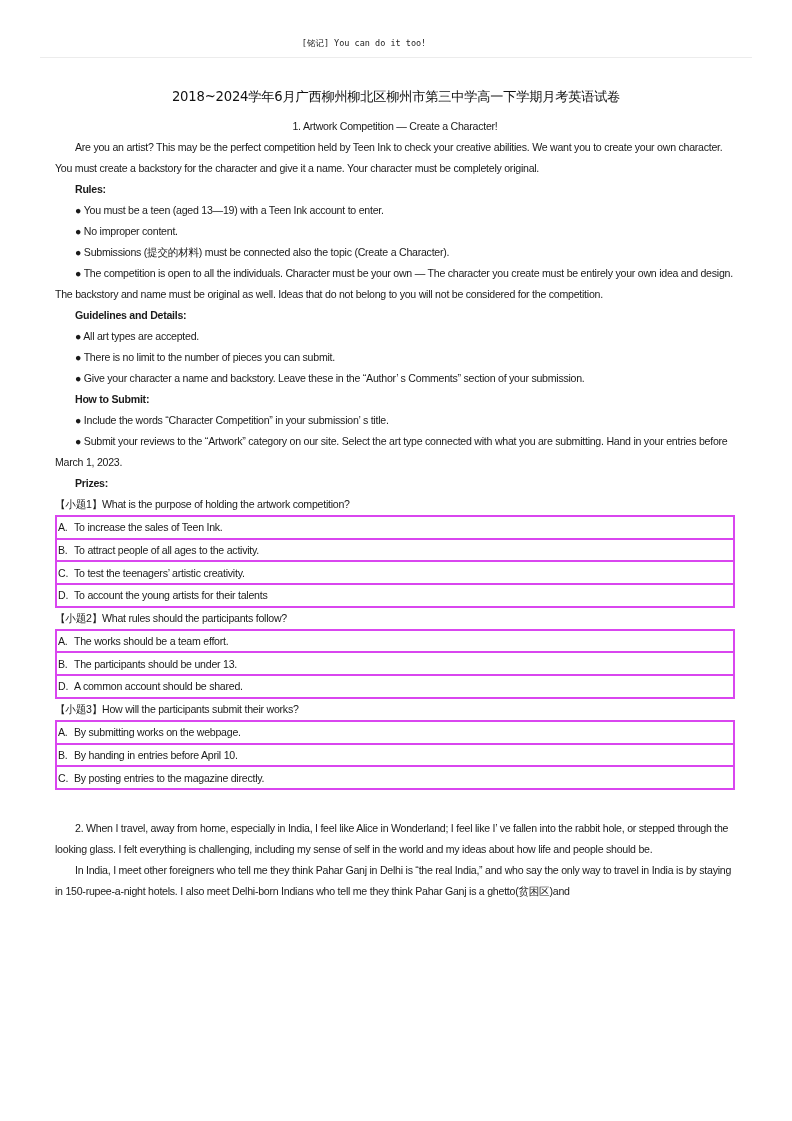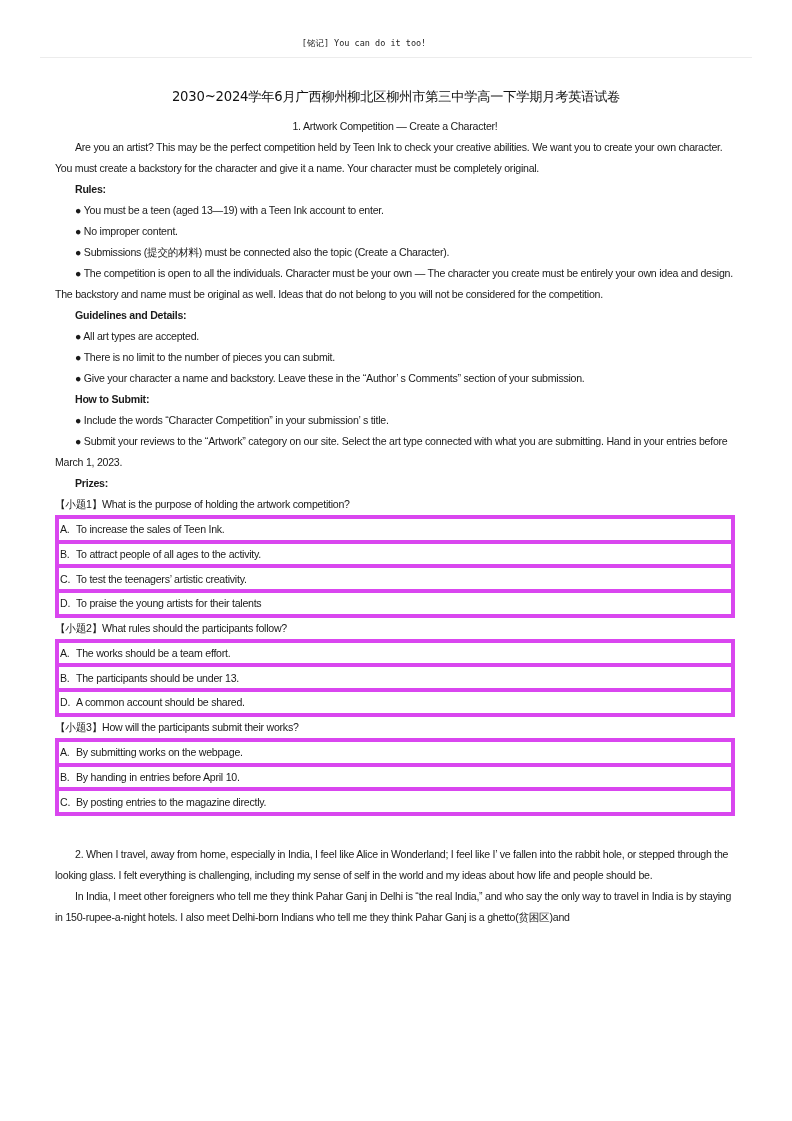--- a/index.html
+++ b/index.html
@@ -72,42 +72,42 @@
       margin: 0;
       height: 21px;
       line-height: 21px;
     }
     table.options {
       border-collapse: collapse;
       width: 680px;
       margin: 0 0 0 0;
     }
     table.options td {
-      border: 4px solid #d946ef;
+      border: 2px solid #d946ef;
       height: 20.7px;
       padding: 0 0 0 1px;
       line-height: 20px;
       font-size: 10.6px;
       vertical-align: middle;
     }
     .opt-letter {
       display: inline-block;
       width: 16px;
     }
     .gap {
       height: 28px;
     }
   </style>
 </head>
 <body>
 
 <div class="header-note">[铭记] You can do it too!</div>
 <div class="header-rule"></div>
 
-<div class="doc-title">2030~2024学年6月广西柳州柳北区柳州市第三中学高一下学期月考英语试卷</div>
+<div class="doc-title">2018~2024学年6月广西柳州柳北区柳州市第三中学高一下学期月考英语试卷</div>
 
 <div class="content">
 
   <p class="center">1. Artwork Competition — Create a Character!</p>
   <p class="indent">Are you an artist? This may be the perfect competition held by Teen Ink to check your creative abilities. We want you to create your own character. You must create a backstory for the character and give it a name. Your character must be completely original.</p>
 
   <p class="bold">Rules:</p>
   <p class="indent">● You must be a teen (aged 13—19) with a Teen Ink account to enter.</p>
   <p class="indent">● No improper content.</p>
   <p class="indent">● Submissions (提交的材料) must be connected also the topic (Create a Character).</p>
@@ -130,21 +130,21 @@
         <tr>
           <td><span class="opt-letter">A.</span><span>To increase the sales of Teen Ink.</span></td>
         </tr>
     <tr>
           <td><span class="opt-letter">B.</span><span>To attract people of all ages to the activity.</span></td>
         </tr>
     <tr>
           <td><span class="opt-letter">C.</span><span>To test the teenagers’  artistic creativity.</span></td>
         </tr>
     <tr>
-          <td><span class="opt-letter">D.</span><span>To praise the young artists for their talents</span></td>
+          <td><span class="opt-letter">D.</span><span>To account the young artists for their talents</span></td>
         </tr>
   </tbody>
     </table>
 
   <p class="question">【小题2】What rules should the participants follow?</p>
   <table class="options">
     <tbody>
         <tr>
           <td><span class="opt-letter">A.</span><span>The works should be a team effort.</span></td>
         </tr>

